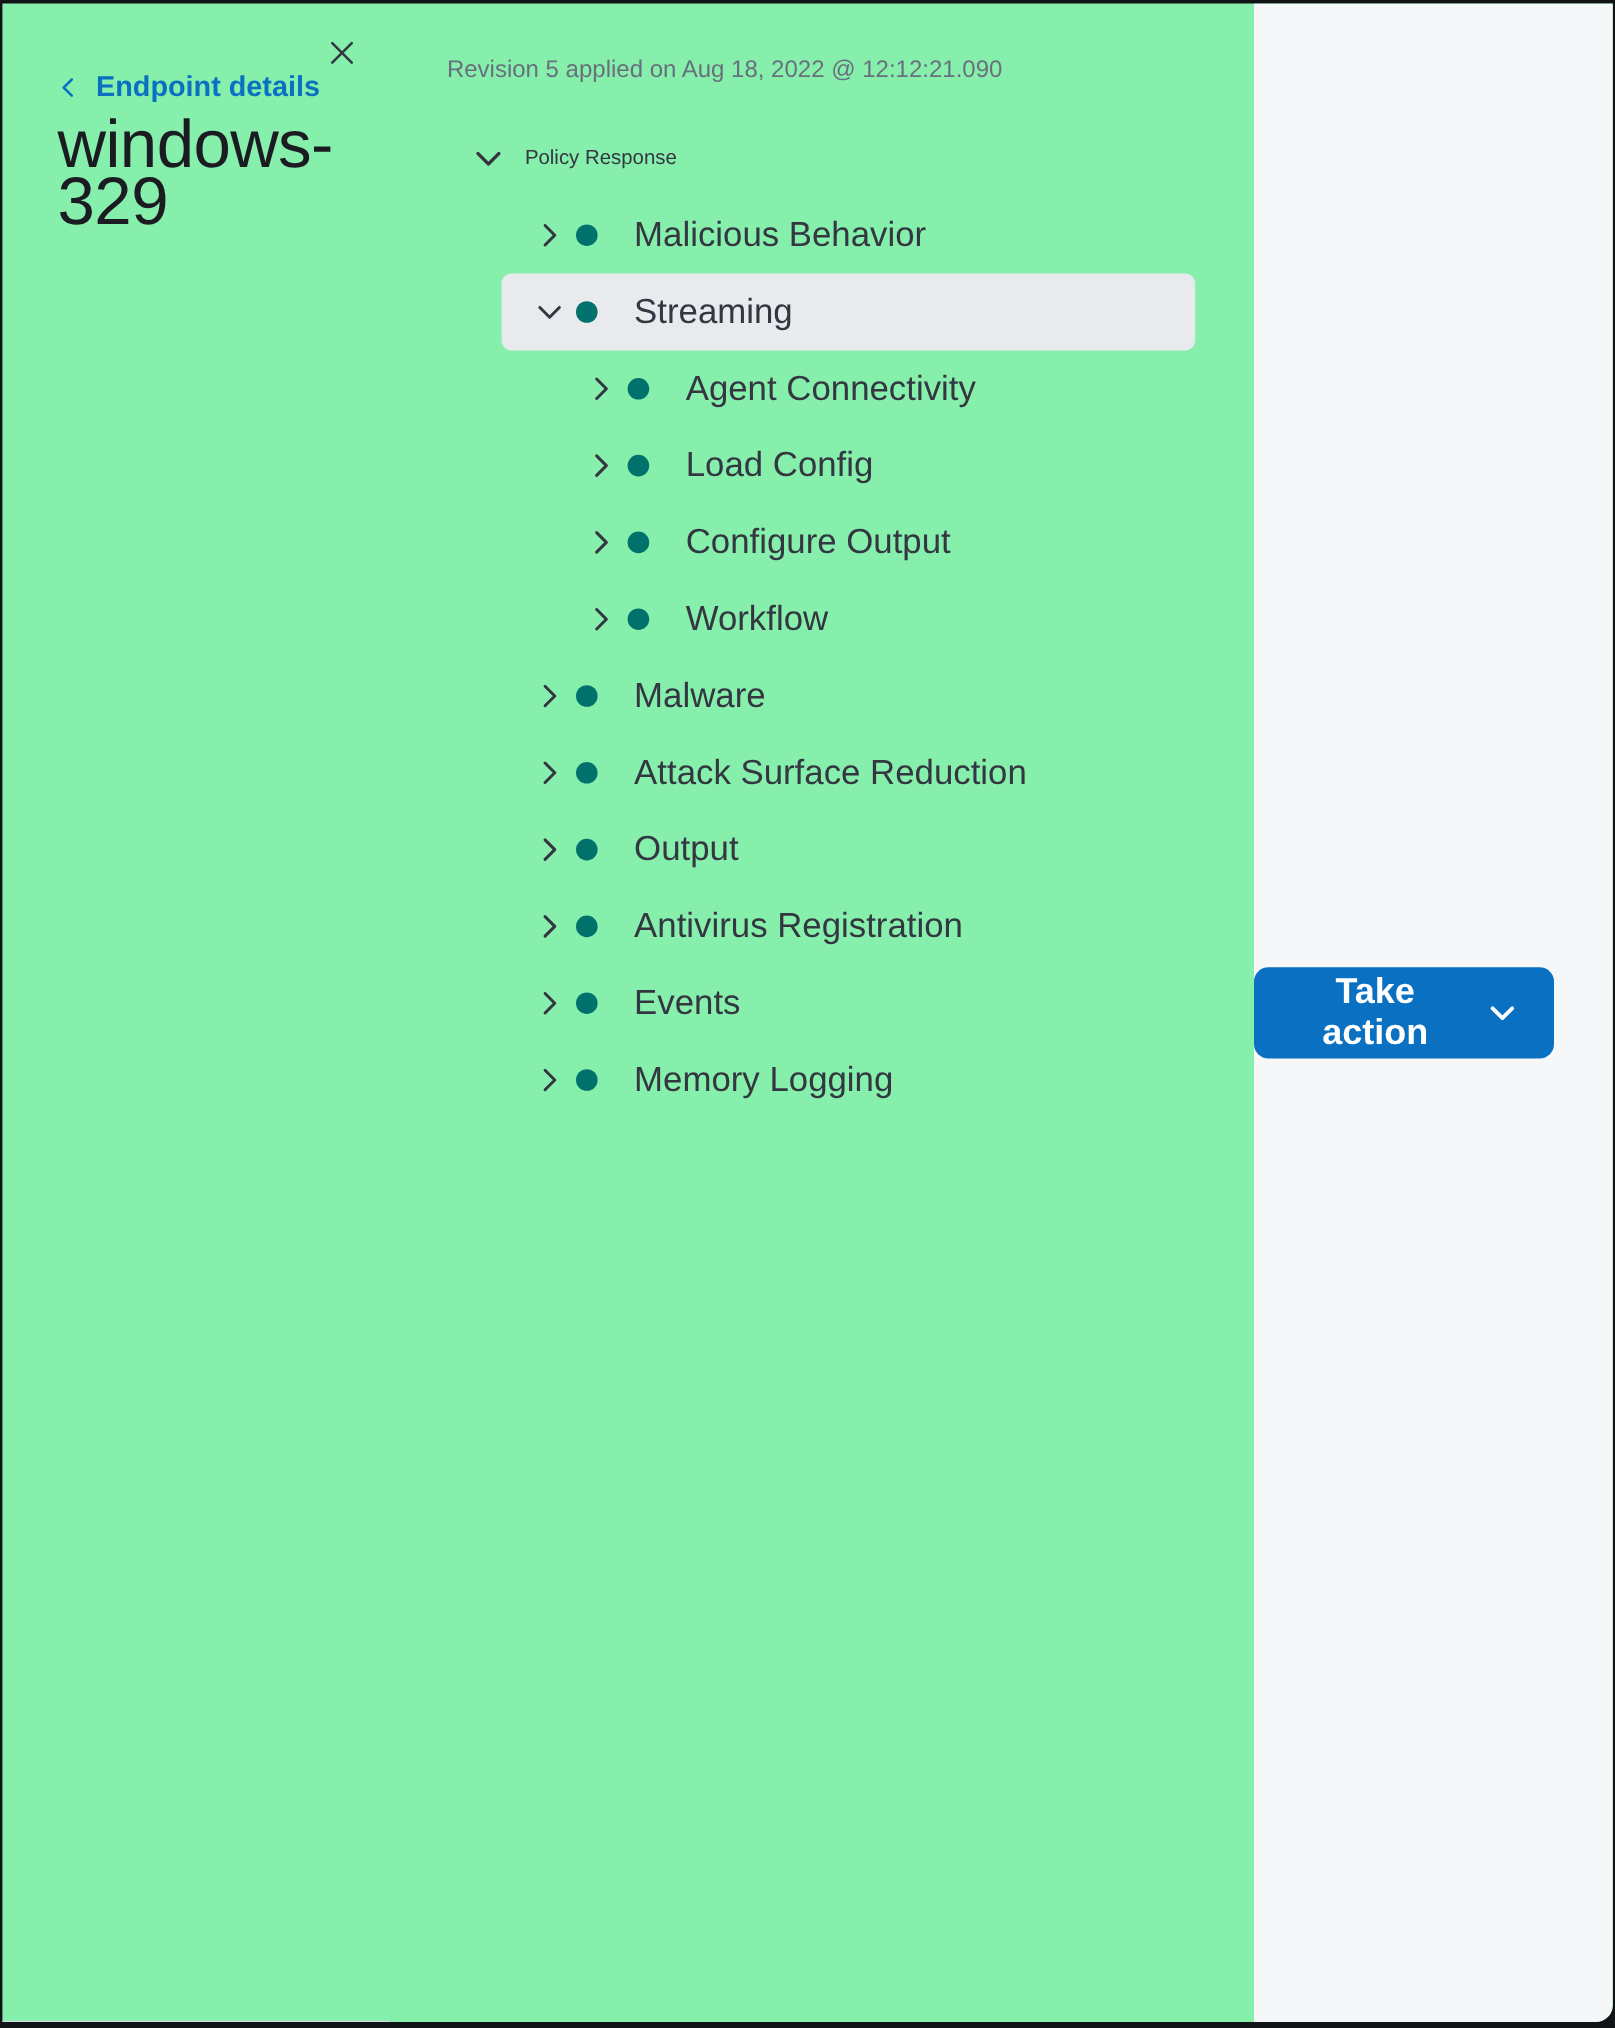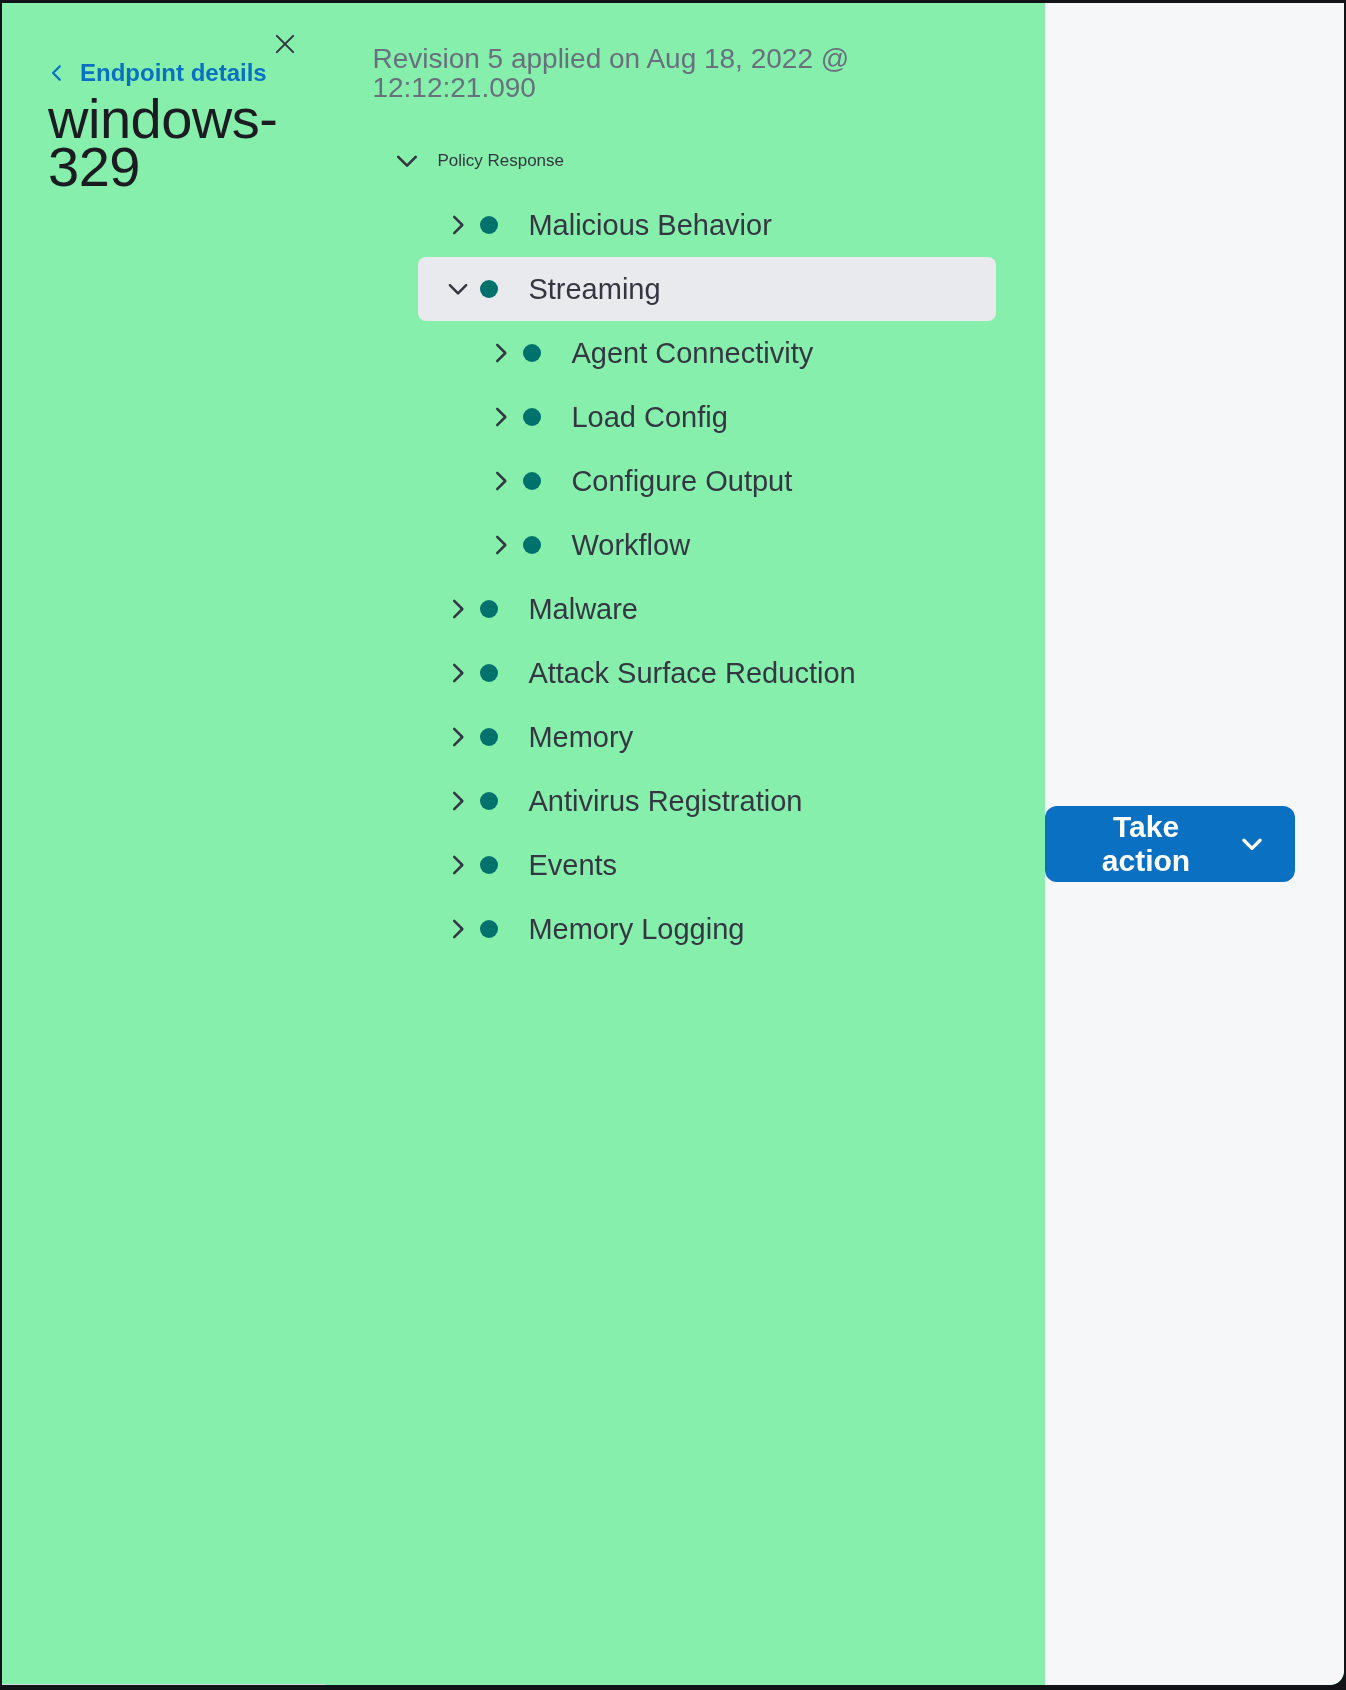--- a/index.html
+++ b/index.html
@@ -56,21 +56,21 @@
     cursor: pointer;
     display: flex; align-items: center; justify-content: center;
   }
   
   .flyout-body {
     flex: 1 1 auto;
     overflow: hidden;
   }
   .revision {
     margin: 41px 48px 0 47px;
-    font-size: 28px;
+    font-size: 20px;
     line-height: 29px;
     color: #69707D;
   }
   .tree { margin-top: 33px; }
   .tree-row {
     display: flex;
     align-items: center;
     cursor: pointer;
     border-radius: 8px;
   }
@@ -246,21 +246,21 @@
               <span class="status-dot"></span>
               <span class="item-label">Attack Surface Reduction</span>
             </div>
             <div class="tree-row item-row level-1">
               <span class="chev">
                 <svg width="26" height="26" viewBox="0 0 24 24">
                   <path d="M8.5 4.5 L16 12 L8.5 19.5" fill="none" stroke="#343741" stroke-width="2.3" stroke-linecap="round" stroke-linejoin="round"></path>
                 </svg>
               </span>
               <span class="status-dot"></span>
-              <span class="item-label">Memory</span>
+              <span class="item-label">Output</span>
             </div>
             <div class="tree-row item-row level-1">
               <span class="chev">
                 <svg width="26" height="26" viewBox="0 0 24 24">
                   <path d="M8.5 4.5 L16 12 L8.5 19.5" fill="none" stroke="#343741" stroke-width="2.3" stroke-linecap="round" stroke-linejoin="round"></path>
                 </svg>
               </span>
               <span class="status-dot"></span>
               <span class="item-label">Antivirus Registration</span>
             </div>

